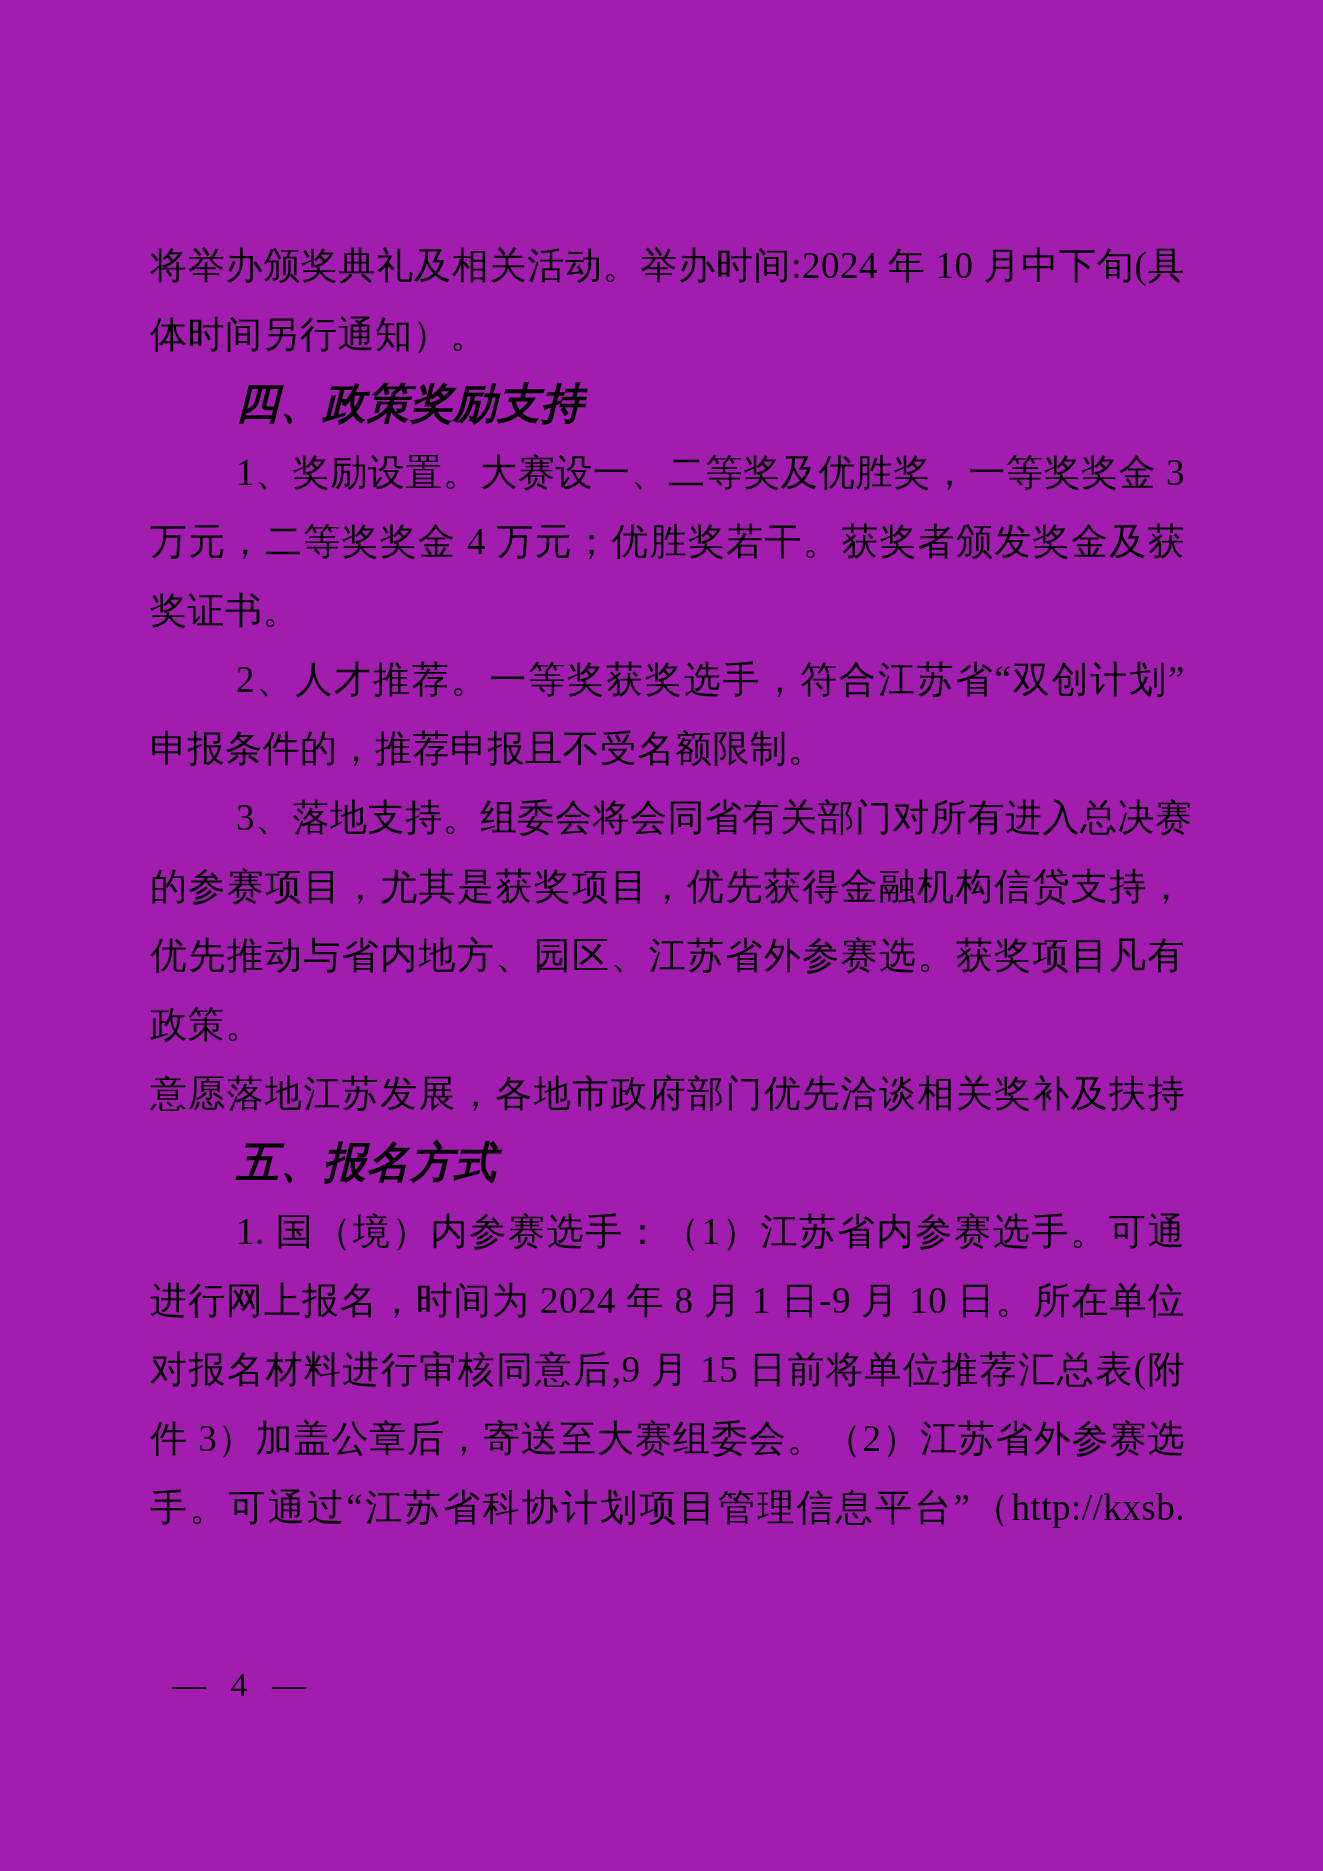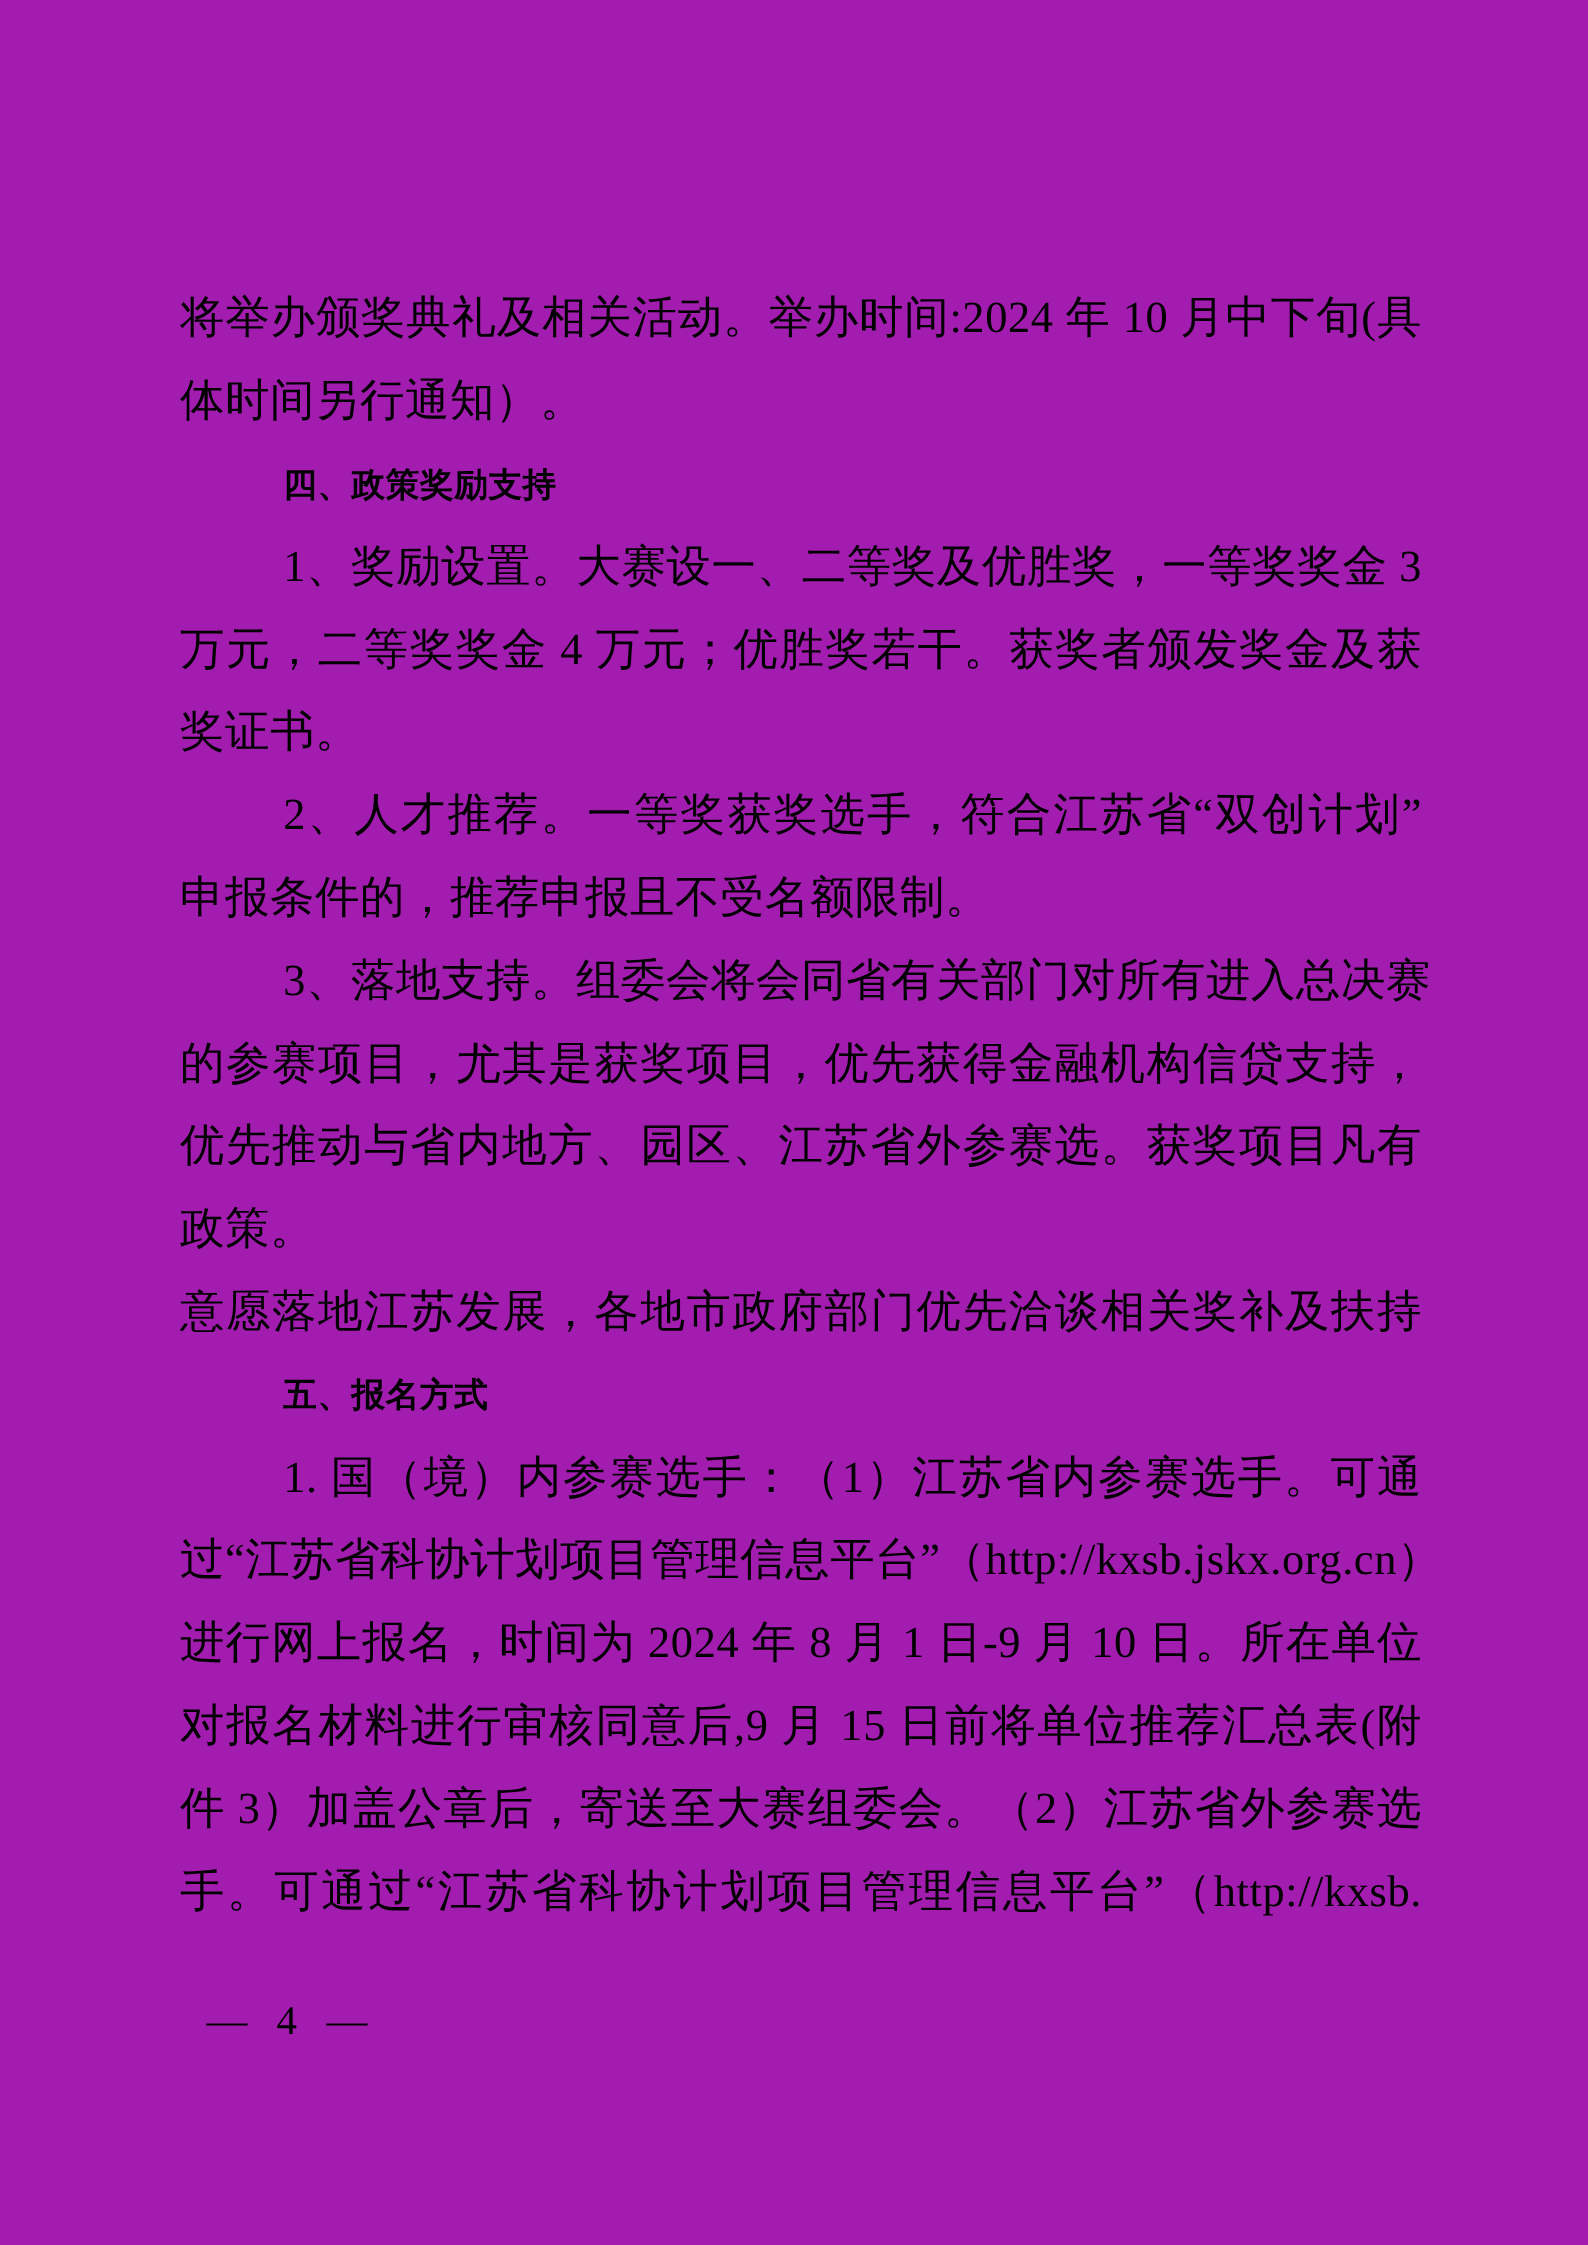--- a/index.html
+++ b/index.html
@@ -34,21 +34,22 @@
   }
   .line.fill {
     text-align-last: justify;
   }
   .line.indent {
     text-indent: 86px;
   }
   .line.heading {
     font-family: "Liberation Sans", "DejaVu Sans", sans-serif;
     font-weight: 700;
-    font-size: 28px;
+    font-size: 43px;
+    font-style: italic;
   }
   .page-number {
     position: absolute;
     left: 172px;
     top: 1660px;
     font-size: 34px;
     line-height: 50px;
     letter-spacing: 8px;
     color: #000000;
   }
@@ -66,20 +67,19 @@
       <div class="line">奖证书。</div>
       <div class="line indent fill">2、人才推荐。一等奖获奖选手，符合江苏省“双创计划”</div>
       <div class="line">申报条件的，推荐申报且不受名额限制。</div>
       <div class="line indent fill">3、落地支持。组委会将会同省有关部门对所有进入总决赛</div>
       <div class="line fill">的参赛项目，尤其是获奖项目，优先获得金融机构信贷支持，</div>
       <div class="line fill">优先推动与省内地方、园区、江苏省外参赛选。获奖项目凡有</div>
       <div class="line">政策。</div>
       <div class="line fill">意愿落地江苏发展，各地市政府部门优先洽谈相关奖补及扶持</div>
       <div class="line heading indent">五、报名方式</div>
       <div class="line indent fill">1. 国（境）内参赛选手：（1）江苏省内参赛选手。可通</div>
-      <div class="line fill">过“江苏省科协计划项目管理信息平台”（http://kxsb.jskx.org.cn）</div>
       <div class="line fill">进行网上报名，时间为 2024 年 8 月 1 日-9 月 10 日。所在单位</div>
       <div class="line fill">对报名材料进行审核同意后,9 月 15 日前将单位推荐汇总表(附</div>
       <div class="line fill">件 3）加盖公章后，寄送至大赛组委会。（2）江苏省外参赛选</div>
       <div class="line fill">手。可通过“江苏省科协计划项目管理信息平台”（http://kxsb.</div>
     </div>
   <div class="page-number">— 4 —</div>
 </div>
 
 </body></html>

